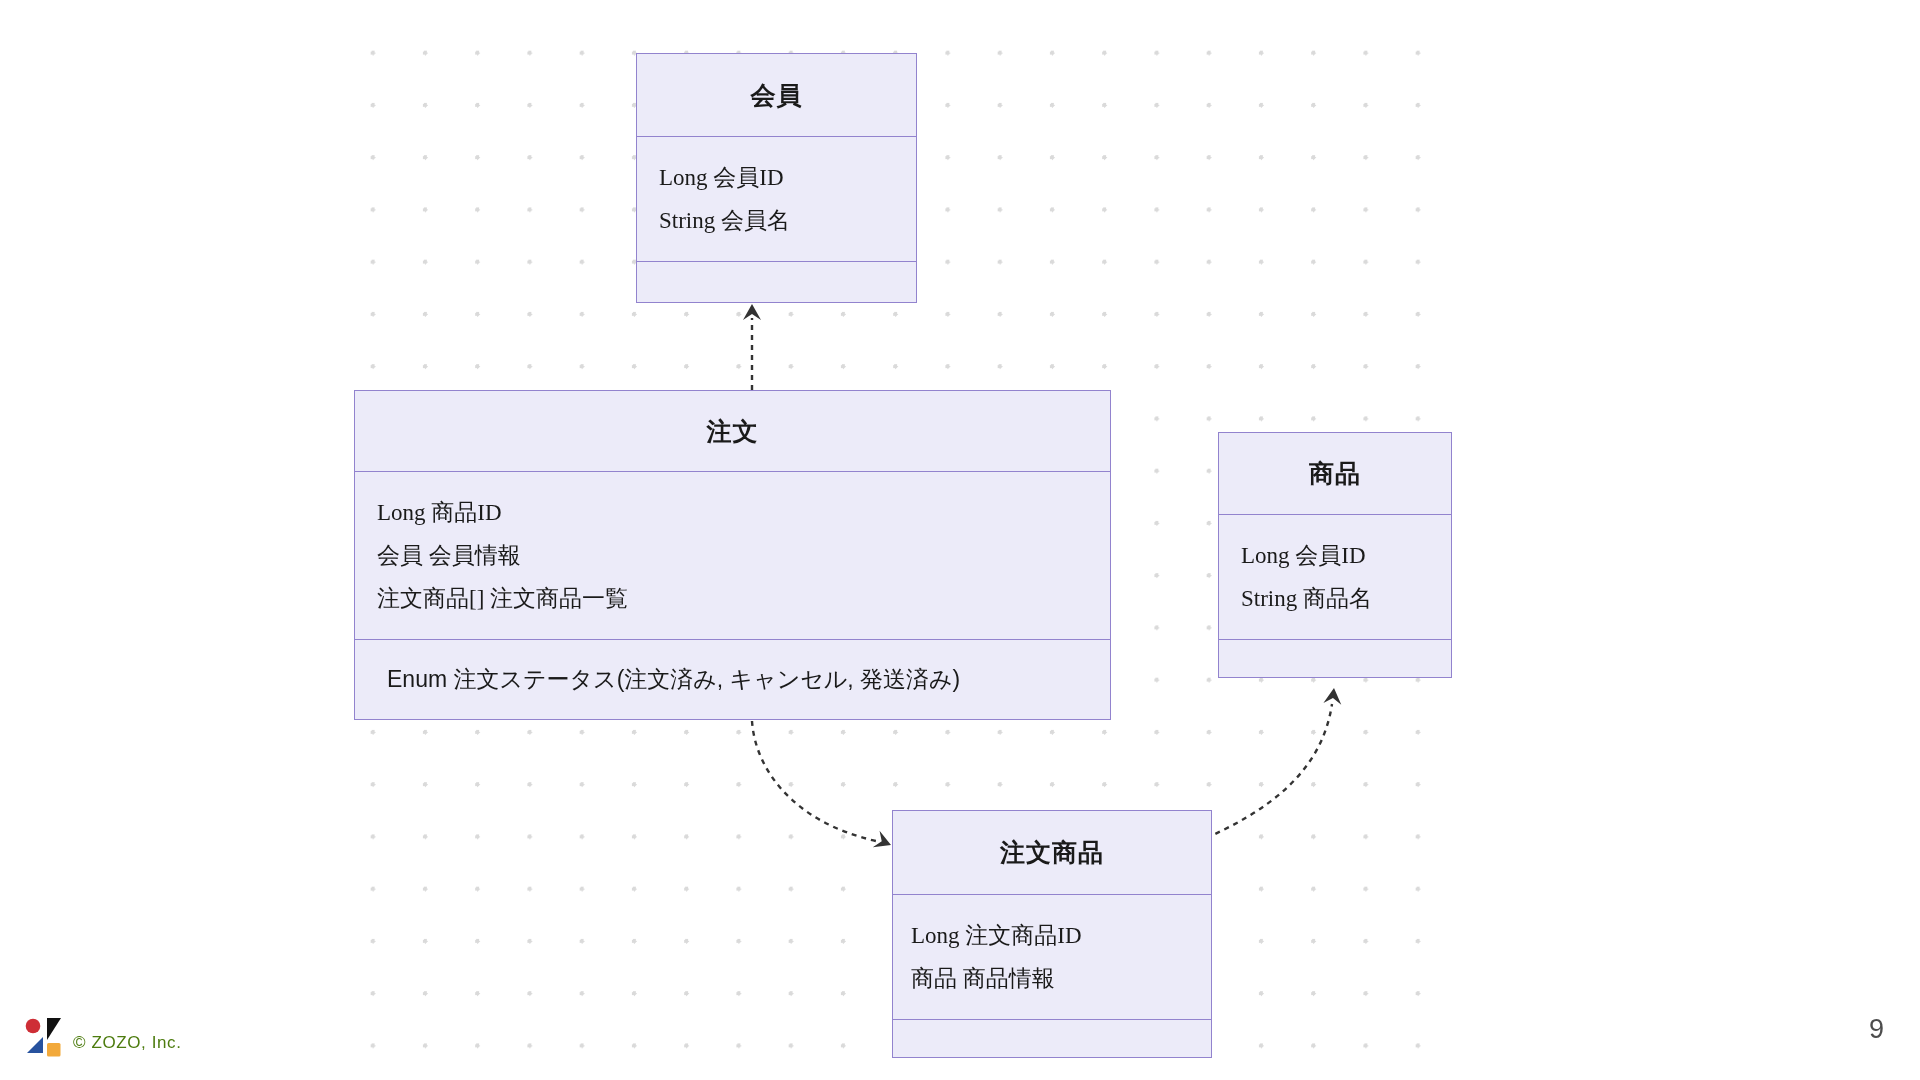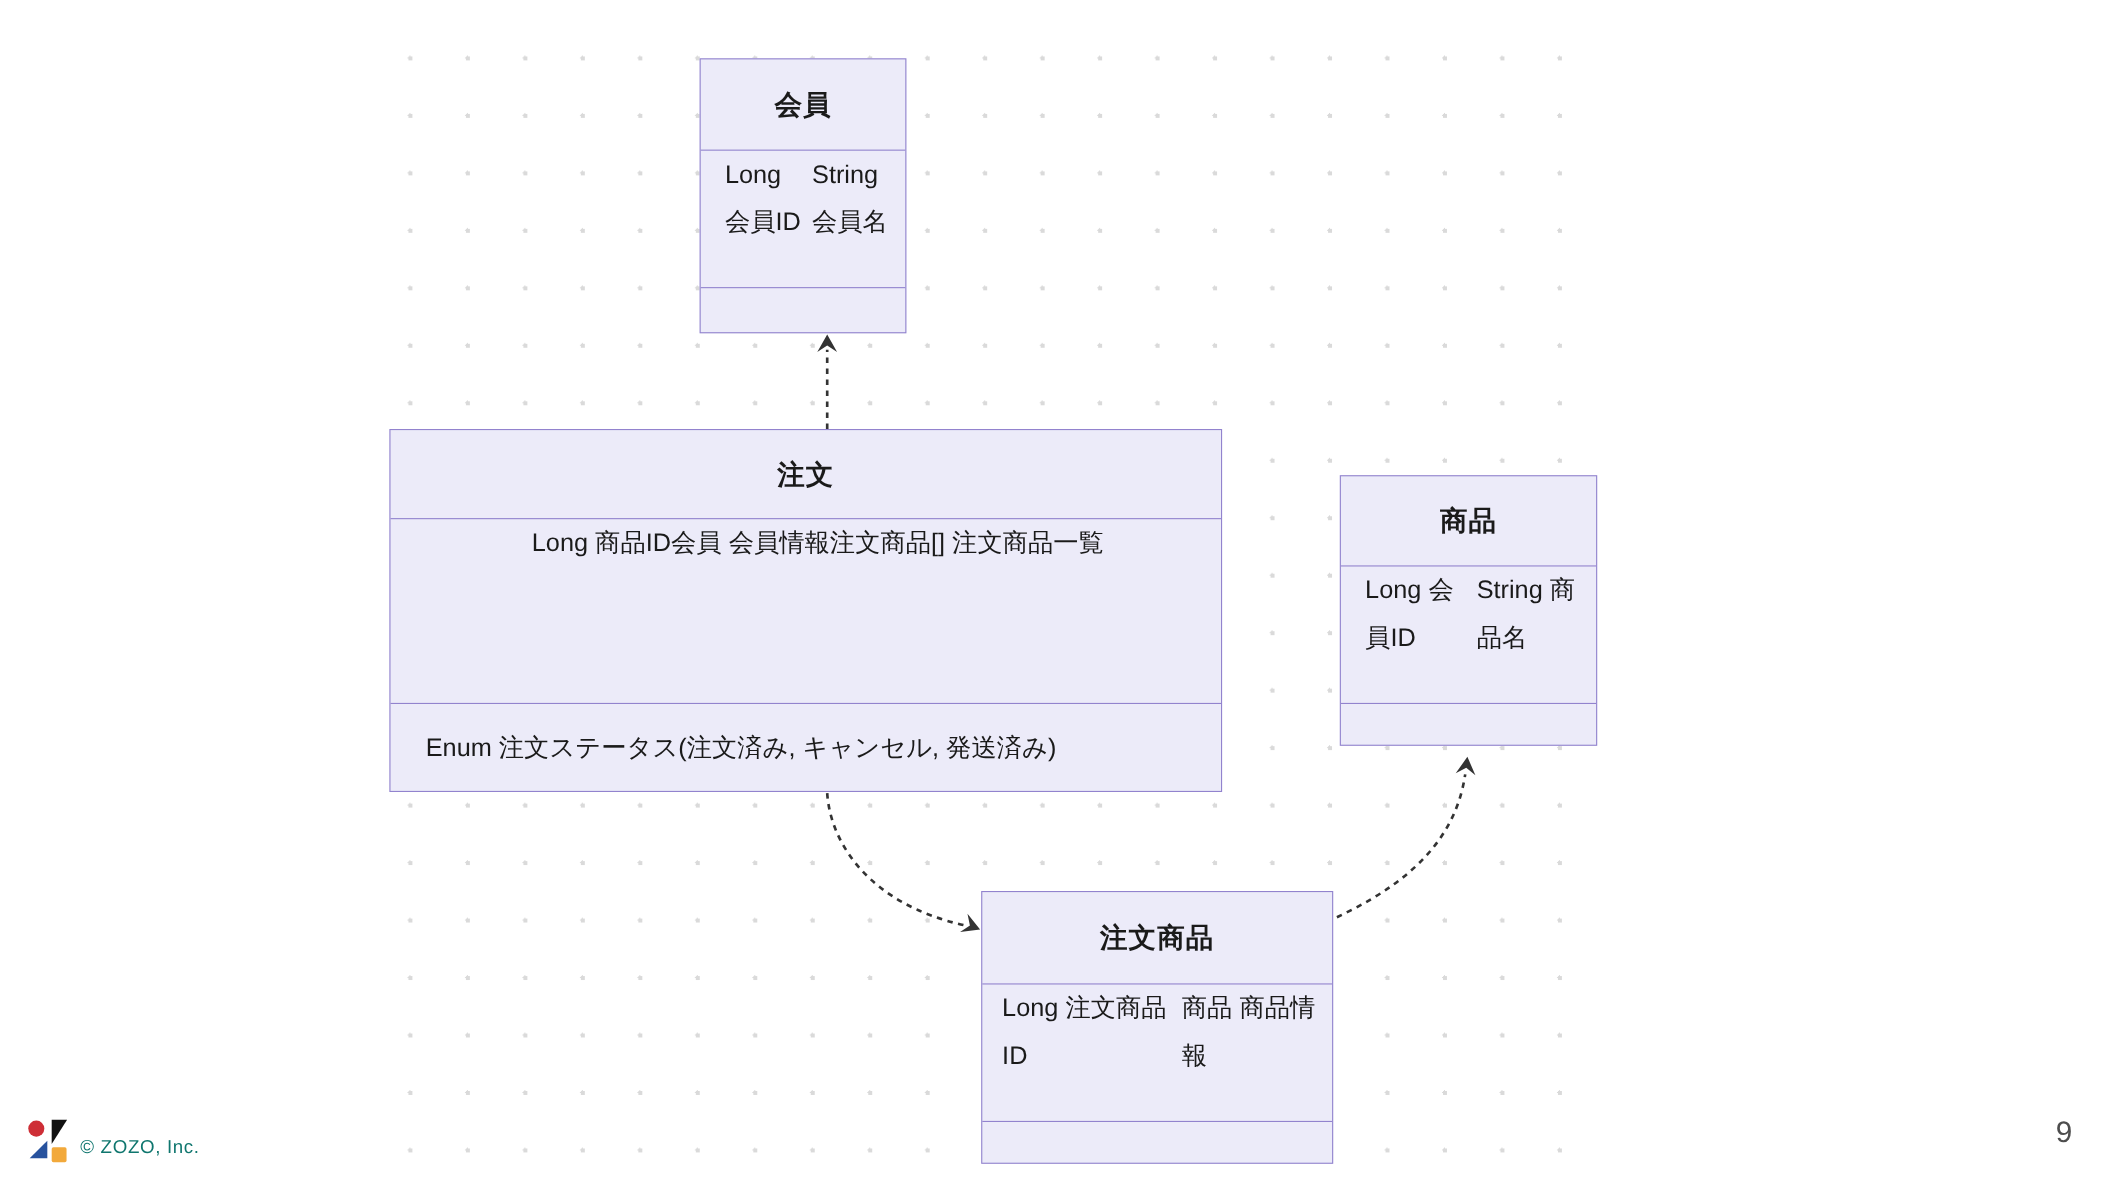--- a/index.html
+++ b/index.html
@@ -53,56 +53,57 @@
   .class-title {
     flex: 0 0 auto;
     display: flex; align-items: center; justify-content: center;
     font-weight: bold;
     font-size: 25px;
     letter-spacing: 1px;
   }
   .class-attrs {
     flex: 0 0 auto;
     border-top: 1.4px solid var(--box-border);
-    display: flex; flex-direction: row; justify-content: center;
+    display: flex; flex-direction: column; justify-content: center;
     padding-left: 22px;
     font-size: 23px;
     line-height: 43px;
+    font-family: Liberation Serif, serif;
   }
   .class-methods {
     flex: 1 1 auto;
     border-top: 1.4px solid var(--box-border);
     display: flex; flex-direction: column; justify-content: center;
     padding-left: 32px;
     font-size: 23px;
     line-height: 43px;
   }
 
   
-  .box-member     { left: 636px; top:  53px; width: 188px; height: 250px; }
+  .box-member     { left: 636px; top:  53px; width: 281px; height: 250px; }
   .box-member .class-title { height: 82px; }
   .box-member .class-attrs { height: 125px; }
 
   .box-order      { left: 354px; top: 390px; width: 757px; height: 330px; }
   .box-order .class-title { height: 80px; }
   .box-order .class-attrs { height: 168px; }
 
   .box-product    { left: 1218px; top: 432px; width: 234px; height: 246px; }
   .box-product .class-title { height: 81px; }
   .box-product .class-attrs { height: 125px; }
 
   .box-orderitem  { left: 892px; top: 810px; width: 320px; height: 248px; }
   .box-orderitem .class-title { height: 83px; }
   .box-orderitem .class-attrs { height: 125px; padding-left: 18px; }
 
   
   .footer-logo { position: absolute; left: 25px; top: 1014px; width: 38px; height: 44px; }
   .footer-copyright {
     position: absolute; left: 73px; top: 1033px;
-    font-size: 17px; letter-spacing: 0.6px; color: #0f766e;
+    font-size: 17px; letter-spacing: 0.6px; color: #4d7c0f;
   }
   .page-number {
     position: absolute; right: 36px; top: 1014px;
     font-size: 27px; color: #4d4d4d;
   }
 </style>
 </head>
 <body>
 
 <div class="stage">

